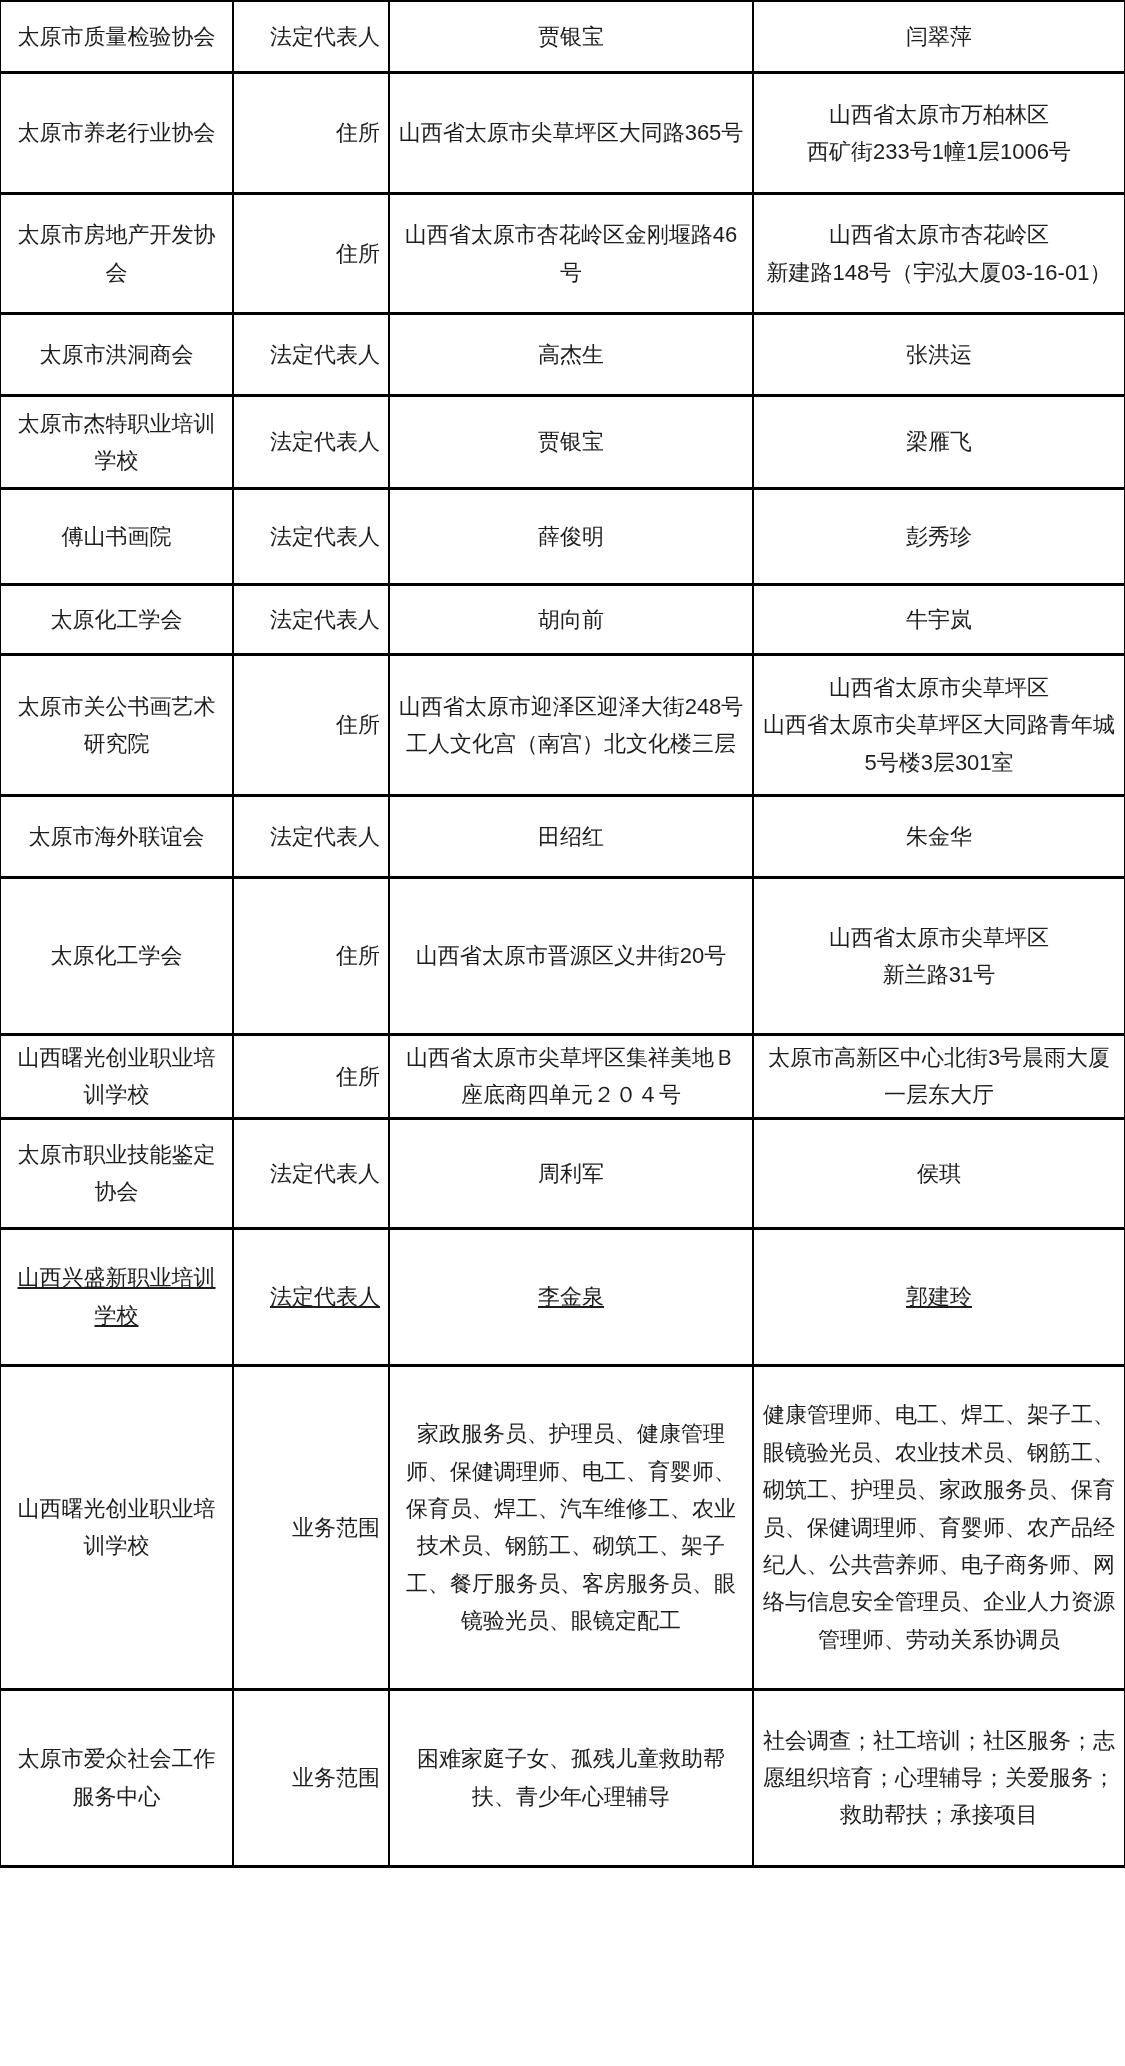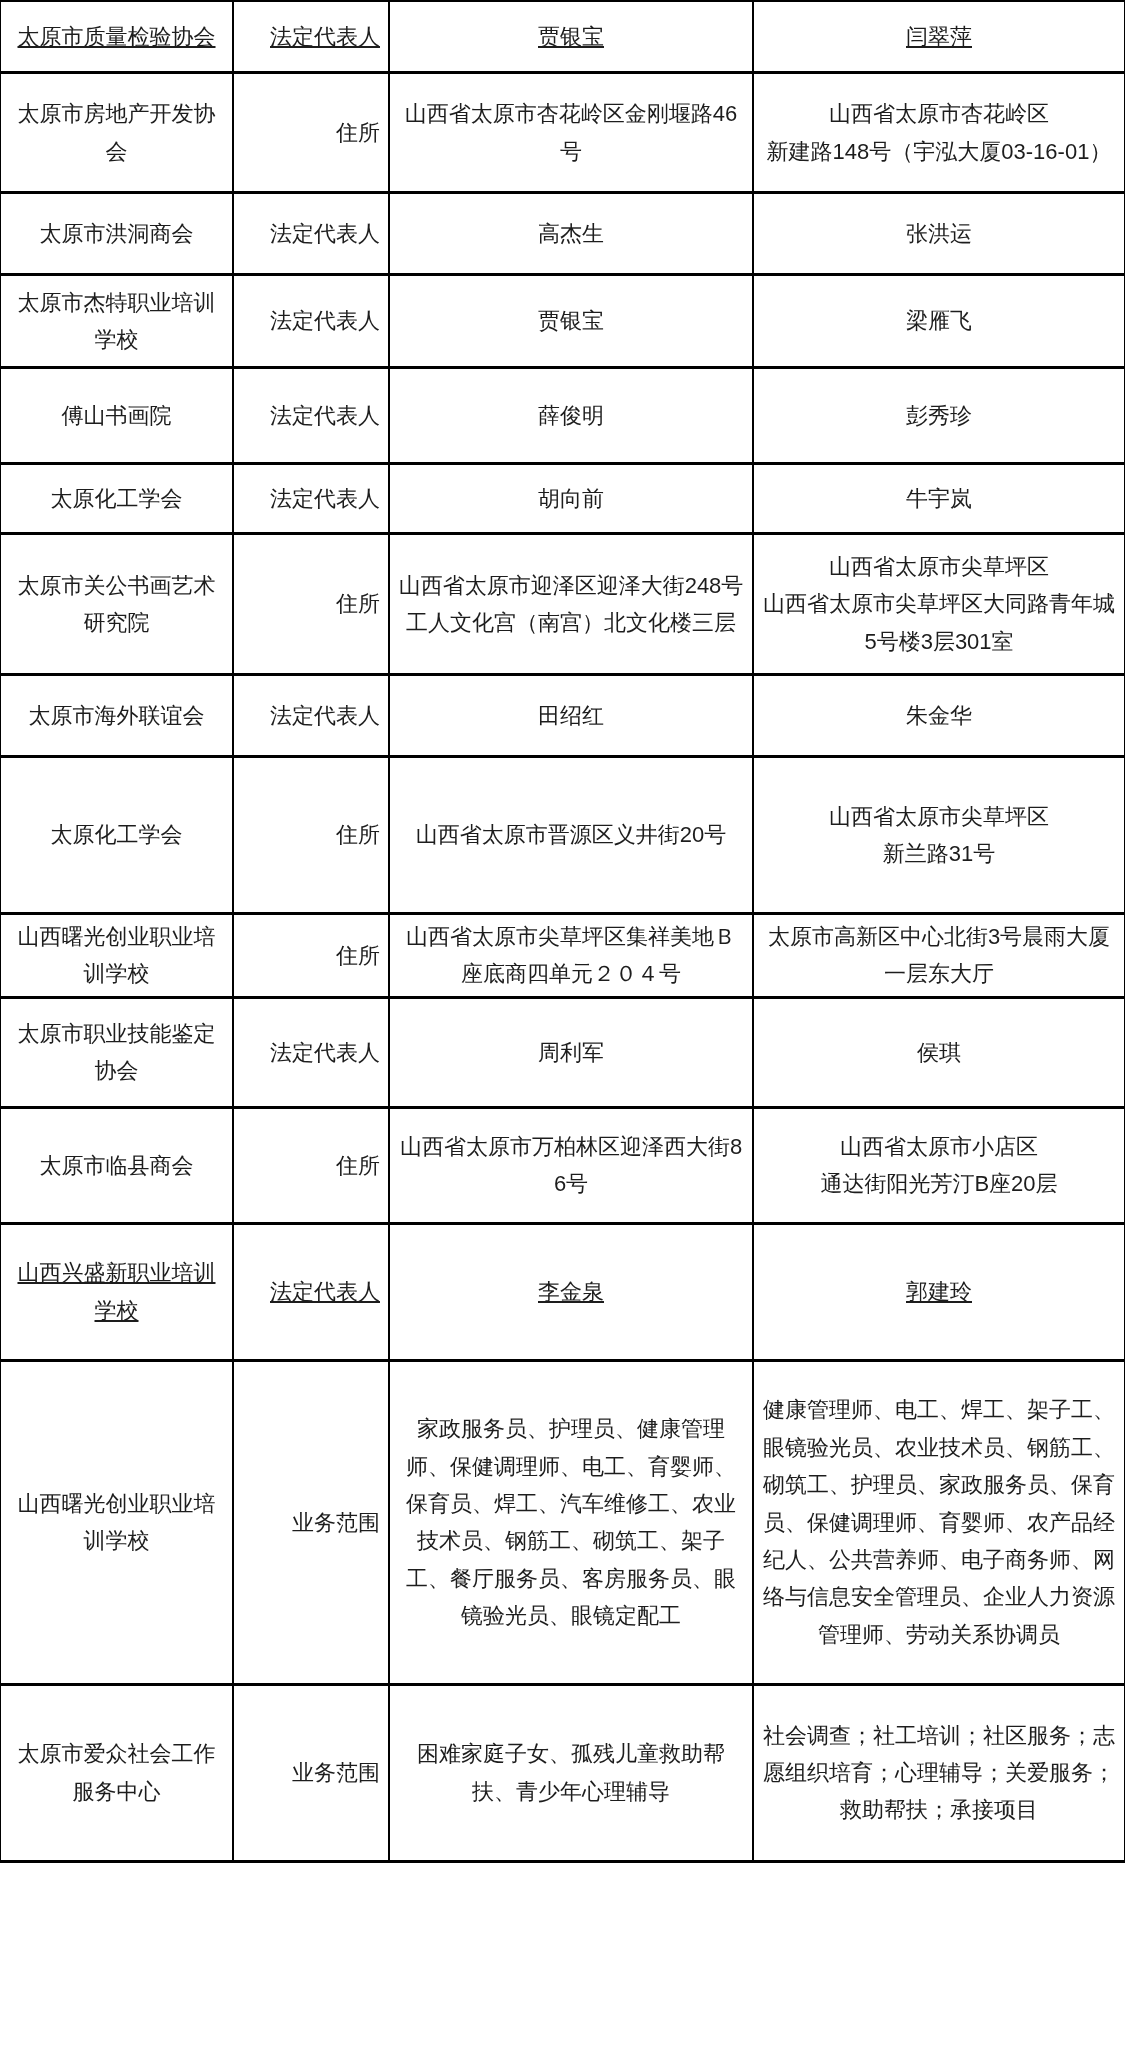--- a/index.html
+++ b/index.html
@@ -47,25 +47,31 @@
 
 <div class="page">
   <table class="org-table">
     <colgroup>
       <col style="width: 233px;">
       <col style="width: 156px;">
       <col style="width: 364px;">
       <col style="width: 372px;">
     </colgroup>
     <tbody>
-        <tr style="height: 72px; text-decoration: underline;">
+        <tr style="height: 72px;">
           <td class="cell-org">太原市质量检验协会</td>
           <td class="cell-field">法定代表人</td>
           <td class="cell-value1">贾银宝</td>
           <td class="cell-value2">闫翠萍</td>
+        </tr>
+        <tr style="height: 121px;">
+          <td class="cell-org">太原市养老行业协会</td>
+          <td class="cell-field">住所</td>
+          <td class="cell-value1">山西省太原市尖草坪区大同路365号</td>
+          <td class="cell-value2">山西省太原市万柏林区<br>西矿街233号1幢1层1006号</td>
         </tr>
         <tr style="height: 120px;">
           <td class="cell-org">太原市房地产开发协会</td>
           <td class="cell-field">住所</td>
           <td class="cell-value1">山西省太原市杏花岭区金刚堰路46号</td>
           <td class="cell-value2">山西省太原市杏花岭区<br>新建路148号（宇泓大厦03-16-01）</td>
         </tr>
         <tr style="height: 82px;">
           <td class="cell-org">太原市洪洞商会</td>
           <td class="cell-field">法定代表人</td>
@@ -113,26 +119,20 @@
           <td class="cell-field">住所</td>
           <td class="cell-value1">山西省太原市尖草坪区集祥美地Ｂ座底商四单元２０４号</td>
           <td class="cell-value2">太原市高新区中心北街3号晨雨大厦一层东大厅</td>
         </tr>
         <tr style="height: 110px; margin-left: 36px;">
           <td class="cell-org">太原市职业技能鉴定协会</td>
           <td class="cell-field">法定代表人</td>
           <td class="cell-value1">周利军</td>
           <td class="cell-value2">侯琪</td>
         </tr>
-        <tr style="height: 116px;">
-          <td class="cell-org">太原市临县商会</td>
-          <td class="cell-field">住所</td>
-          <td class="cell-value1">山西省太原市万柏林区迎泽西大街86号</td>
-          <td class="cell-value2">山西省太原市小店区<br>通达街阳光芳汀B座20层</td>
-        </tr>
         <tr style="height: 137px; text-decoration: underline;">
           <td class="cell-org">山西兴盛新职业培训学校</td>
           <td class="cell-field">法定代表人</td>
           <td class="cell-value1">李金泉</td>
           <td class="cell-value2">郭建玲</td>
         </tr>
         <tr style="height: 324px;">
           <td class="cell-org">山西曙光创业职业培训学校</td>
           <td class="cell-field">业务范围</td>
           <td class="cell-value1">家政服务员、护理员、健康管理师、保健调理师、电工、育婴师、保育员、焊工、汽车维修工、农业技术员、钢筋工、砌筑工、架子工、餐厅服务员、客房服务员、眼镜验光员、眼镜定配工</td>

